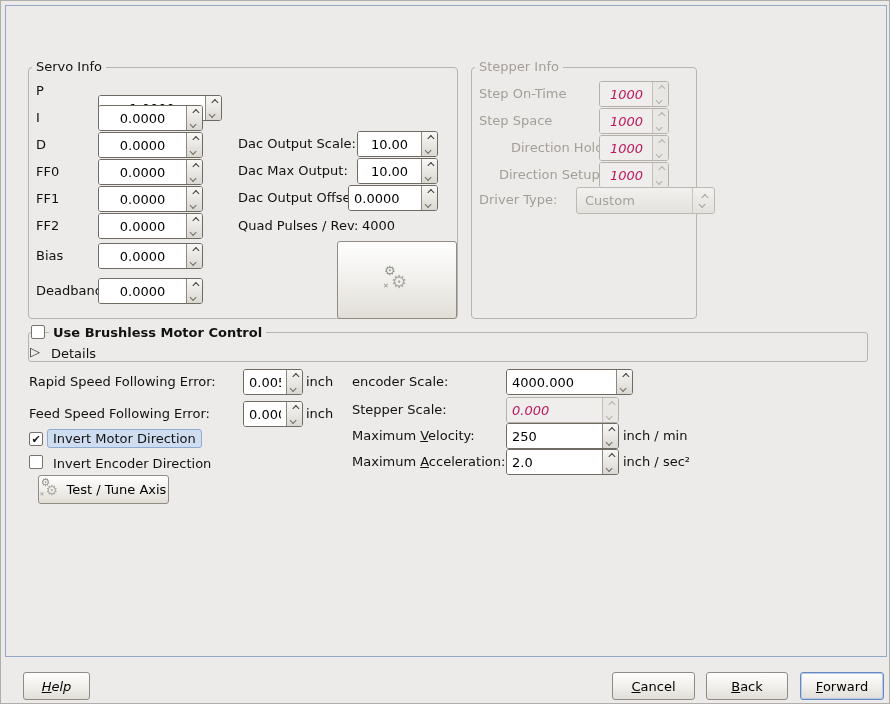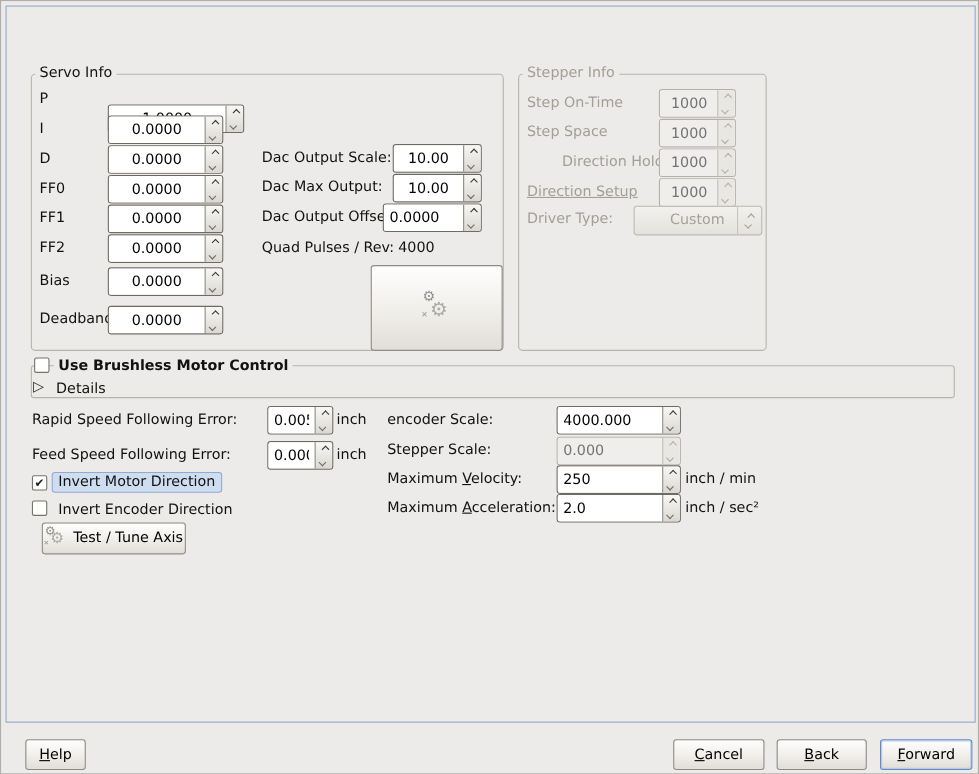--- a/index.html
+++ b/index.html
@@ -26,21 +26,21 @@
   .spin input { flex:1; min-width:0; border:none; outline:none; background:#fff;
     font-family:"DejaVu Sans", sans-serif; font-size:13px; color:#000; padding:0 5px; }
   .spin input.center { text-align:center; }
   .spincol { width:16px; display:flex; flex-direction:column;
     border-left:1px solid #8d897f; background:linear-gradient(#f8f7f5,#dbd8d2); }
   .spincell { flex:1; display:flex; align-items:center; justify-content:center; }
   .chev { display:block; width:5px; height:5px; border-style:solid; border-color:#3c3c3c; border-width:1.6px 1.6px 0 0; }
   .chev.up { transform:rotate(-45deg) translate(1px,1px); }
   .chev.dn { transform:rotate(135deg) translate(1px,1px); border-color:#6e6e6e; }
   .spin.dis { border-color:#b5b1aa; }
-  .spin.dis input { background:#efeeec; color:#737373; }
+  .spin.dis input { background:#efeeec; color:#be185d;font-style:italic; }
   .spin.dis .spincol { background:#e9e7e3; border-left-color:#c4c0b9; }
   .spin.dis .chev { border-color:#b4b0a9; }
   
   .btn { position:absolute; display:flex; align-items:center; justify-content:center;
     background:linear-gradient(#fefefe 0%, #f0eeea 55%, #e1ded8 100%);
     border:1px solid #918c83; border-radius:3px; color:#000; cursor:default; }
   .btn .multiline { white-space:pre-line; text-align:left; line-height:19px; }
   .focusring { border:1px solid #628ac1; box-shadow:0 0 0 1px #b9cbe4 inset; }
   .u { text-decoration:underline; }
   
@@ -263,35 +263,35 @@
     <div class="spincol">
       <span class="spincell">
           <i class="chev up"></i>
         </span>
       <span class="spincell">
           <i class="chev dn"></i>
         </span>
     </div>
   </div>
 
-  <div class="dlbl" style="left:478px; top:166px;text-decoration:underline;">Direction Setup</div>
+  <div class="dlbl" style="left:498px; top:166px;">Direction Setup</div>
   <div class="spin dis" style="left:598px; top:161px; width:70px;">
     <input style="padding-left: 10px;" value="1000">
     <div class="spincol">
       <span class="spincell">
           <i class="chev up"></i>
         </span>
       <span class="spincell">
           <i class="chev dn"></i>
         </span>
     </div>
   </div>
 
   <div class="dlbl" style="left:478px; top:191px;">Driver Type:</div>
-  <div class="combo" style="left:575px; top:186px; width:117px;padding-left:24px;">
+  <div class="combo" style="left:575px; top:186px; width:139px;">
     <span class="val">Custom</span>
     <span class="arrows">
       <i class="chev up"></i>
       <i class="chev dn"></i>
     </span>
   </div>
 
   <div class="frame" style="left:27px; top:331px; width:840px; height:30px; border-radius:3px;"></div>
   <span class="cb" style="left:30px; top:324px; "></span>
   <div class="frame-label bold" style="left:48px; top:324px;text-align:right;">Use Brushless Motor Control</div>
@@ -320,21 +320,21 @@
           <i class="chev up"></i>
         </span>
       <span class="spincell">
           <i class="chev dn"></i>
         </span>
     </div>
   </div>
   <div class="unit" style="left:305px; top:405px;">inch</div>
 
   <div class="lbl" style="left:351px; top:373px;text-align:center;">encoder Scale:</div>
-  <div class="spin" style="left:505px; top:368px; width:113px;">
+  <div class="spin" style="left:505px; top:368px; width:127px;">
     <input value="4000.000" style="">
     <div class="spincol">
       <span class="spincell">
           <i class="chev up"></i>
         </span>
       <span class="spincell">
           <i class="chev dn"></i>
         </span>
     </div>
   </div>
@@ -394,21 +394,21 @@
 
   <div class="btn" style="left:37px; top:474px; width:131px; height:29px; gap:6px;">
     <span class="gears" style="width:20px; height:22px;">
       <span class="g1" style="left:0; top:-3px; font-size:11px;">⚙</span>
       <span class="g2" style="left:5px; top:3px; font-size:14px;">⚙</span>
       <span class="gx" style="left:-1px; top:11px; font-size:6px;">✕</span>
     </span>
     <span>Test / Tune Axis</span>
   </div>
 
-  <div class="btn" style="left:22px; top:671px; width:55px; height:28px;">
+  <div class="btn" style="left:22px; top:671px; width:67px; height:28px;font-style:italic;">
     <span><span></span><span class="u">H</span><span>elp</span></span>
   </div>
   <div class="btn" style="left:611px; top:671px; width:83px; height:28px;">
     <span><span></span><span class="u">C</span><span>ancel</span></span>
   </div>
   <div class="btn" style="left:705px; top:671px; width:82px; height:28px;">
     <span><span></span><span class="u">B</span><span>ack</span></span>
   </div>
   <div class="btn focusring" style="left:799px; top:671px; width:84px; height:28px;">
     <span><span></span><span class="u">F</span><span>orward</span></span>

